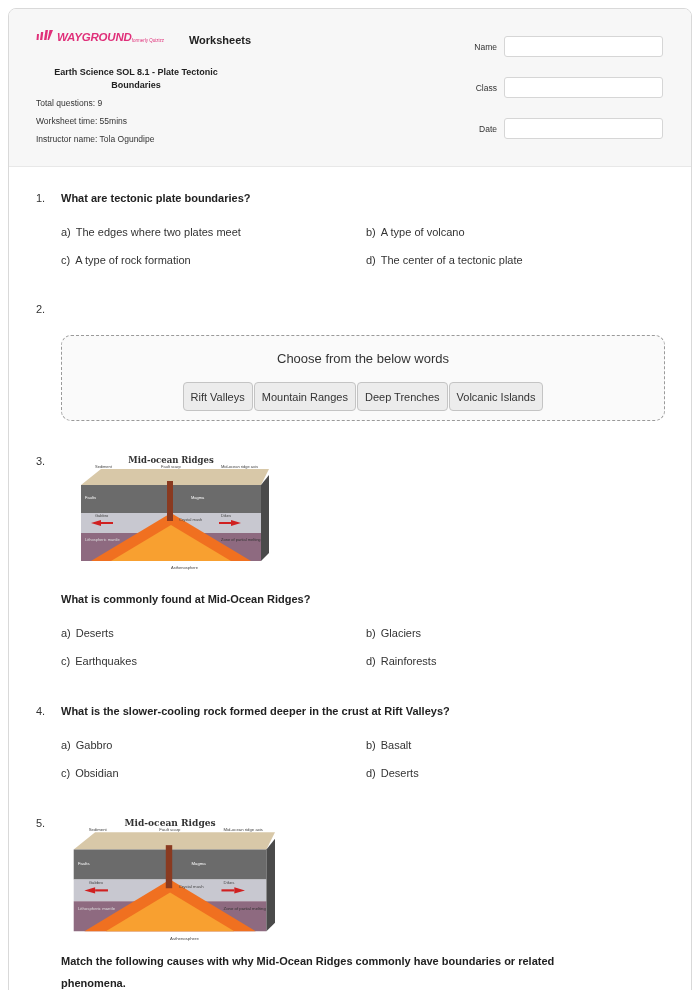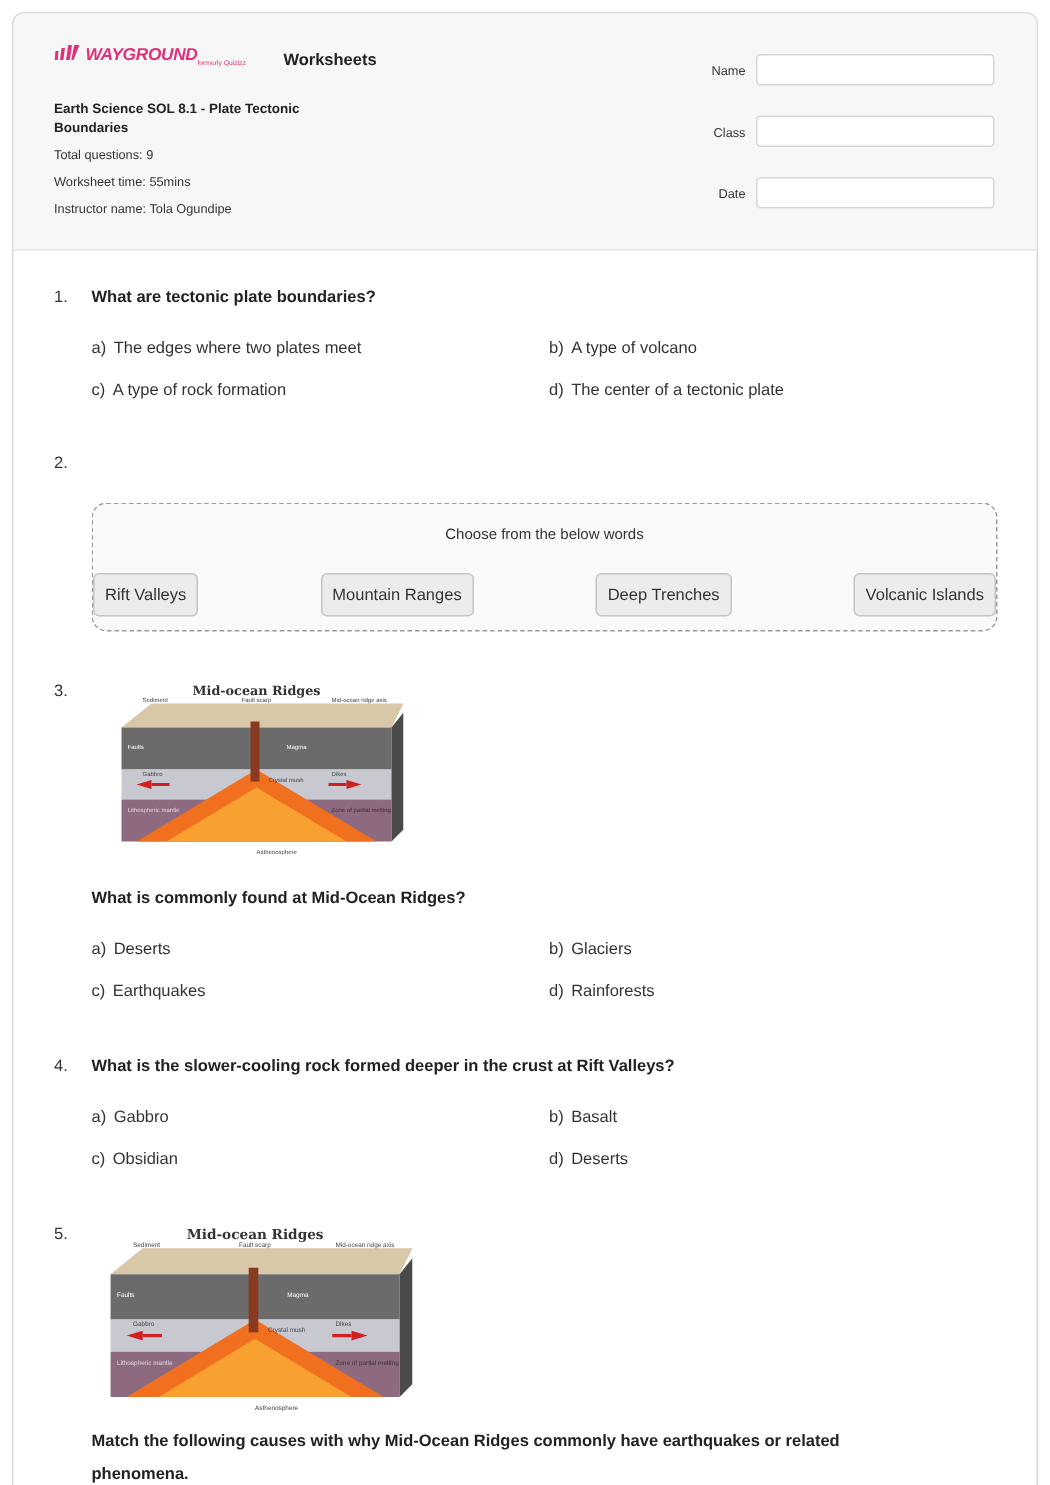--- a/index.html
+++ b/index.html
@@ -13,38 +13,38 @@
     position: absolute; left: 0; top: 0; width: 100%; height: 158px;
     background: #f7f7f7; border-bottom: 1px solid #e8e8e8;
   }
   .brand { position: absolute; left: 27px; top: 21px; display: flex; align-items: flex-start; }
   .logo { display: flex; align-items: flex-end; }
   .logo-main { display: flex; align-items: center; }
   .logo-bars { color: #e0307a; font-weight: bold; font-size: 11px; font-style: italic; letter-spacing: -1px; margin-right: 3px; }
   .logo-text { color: #e0307a; font-weight: bold; font-style: italic; font-size: 11.5px; letter-spacing: -0.2px; }
   .logo-sub { color: #e0307a; font-size: 4.5px; margin-top: 0px; }
   .brand-title { font-weight: bold; font-size: 11px; color: #222; margin-left: 25px; margin-top: 4px; }
-  .ws-title { position: absolute; left: 27px; top: 57px; width: 200px; font-size: 9px; font-weight: bold; line-height: 13px; color: #222; }
+  .ws-title { position: absolute; left: 27px; top: 57px; width: 200px; font-size: 9px; font-weight: bold; line-height: 13px; color: #222; text-align: center; }
   .meta { position: absolute; left: 27px; font-size: 8.5px; color: #333; }
   .field-row { position: absolute; right: 28px; display: flex; align-items: center; }
   .field-label { font-size: 8.5px; color: #333; margin-right: 7px; text-align: left; }
   .field-input { width: 159px; height: 21px; background: #fff; border: 1px solid #d6d6d6; border-radius: 3px; }
 
   .q-num { position: absolute; left: 27px; font-size: 11px; color: #333; }
   .q-text { position: absolute; left: 52px; font-size: 11px; font-weight: bold; color: #222; }
   .q-text .plain { font-weight: normal; }
   .opt { position: absolute; font-size: 11px; color: #333; }
   .opt .letter { margin-right: 5px; }
 
   .wordbank {
     position: absolute; left: 52px; top: 326px; width: 604px; height: 86px;
     border: 1px dashed #9a9a9a; border-radius: 10px; background: #fafafa;
   }
-  .wb-title { position: absolute; left: 0; width: 100%; top: 15px; text-align: center; font-size: 10px; color: #333; }
-  .wb-chips { position: absolute; left: 0; width: 100%; top: 46px; display: flex; justify-content: space-between; gap: 1px; }
+  .wb-title { position: absolute; left: 0; width: 100%; top: 15px; text-align: center; font-size: 13px; color: #333; }
+  .wb-chips { position: absolute; left: 0; width: 100%; top: 46px; display: flex; justify-content: center; gap: 1px; }
   .chip {
     height: 29px; padding: 0 7px; display: flex; align-items: center;
     background: #ececec; border: 1px solid #c4c4c4; border-radius: 4px; font-size: 11px; color: #333;
   }
 
   .diagram { position: absolute; left: 62px; width: 198px; height: 117px; }
 </style>
 </head>
 <body>
 
@@ -167,16 +167,16 @@
       <text x="108" y="68" font-size="4" fill="#444">Crystal mush</text>
       <text x="150" y="64" font-size="4" fill="#444">Dikes</text>
       <text x="14" y="88" font-size="4" fill="#ddd">Lithospheric mantle</text>
       <text x="150" y="88" font-size="4" fill="#333">Zone of partial melting</text>
       <text x="100" y="116" font-size="4" fill="#444">Asthenosphere</text>
       <text x="24" y="15" font-size="4" fill="#444">Sediment</text>
       <text x="90" y="15" font-size="4" fill="#444">Fault scarp</text>
       <text x="150" y="15" font-size="4" fill="#444">Mid-ocean ridge axis</text>
     </svg>
   </div>
-  <span class="q-text" style="top:946px">Match the following causes with why Mid-Ocean Ridges commonly have earthquakes or related</span>
+  <span class="q-text" style="top:946px">Match the following causes with why Mid-Ocean Ridges commonly have boundaries or related</span>
   <span class="q-text" style="top:968px">phenomena.</span>
 
 </div>
 
 </body></html>

